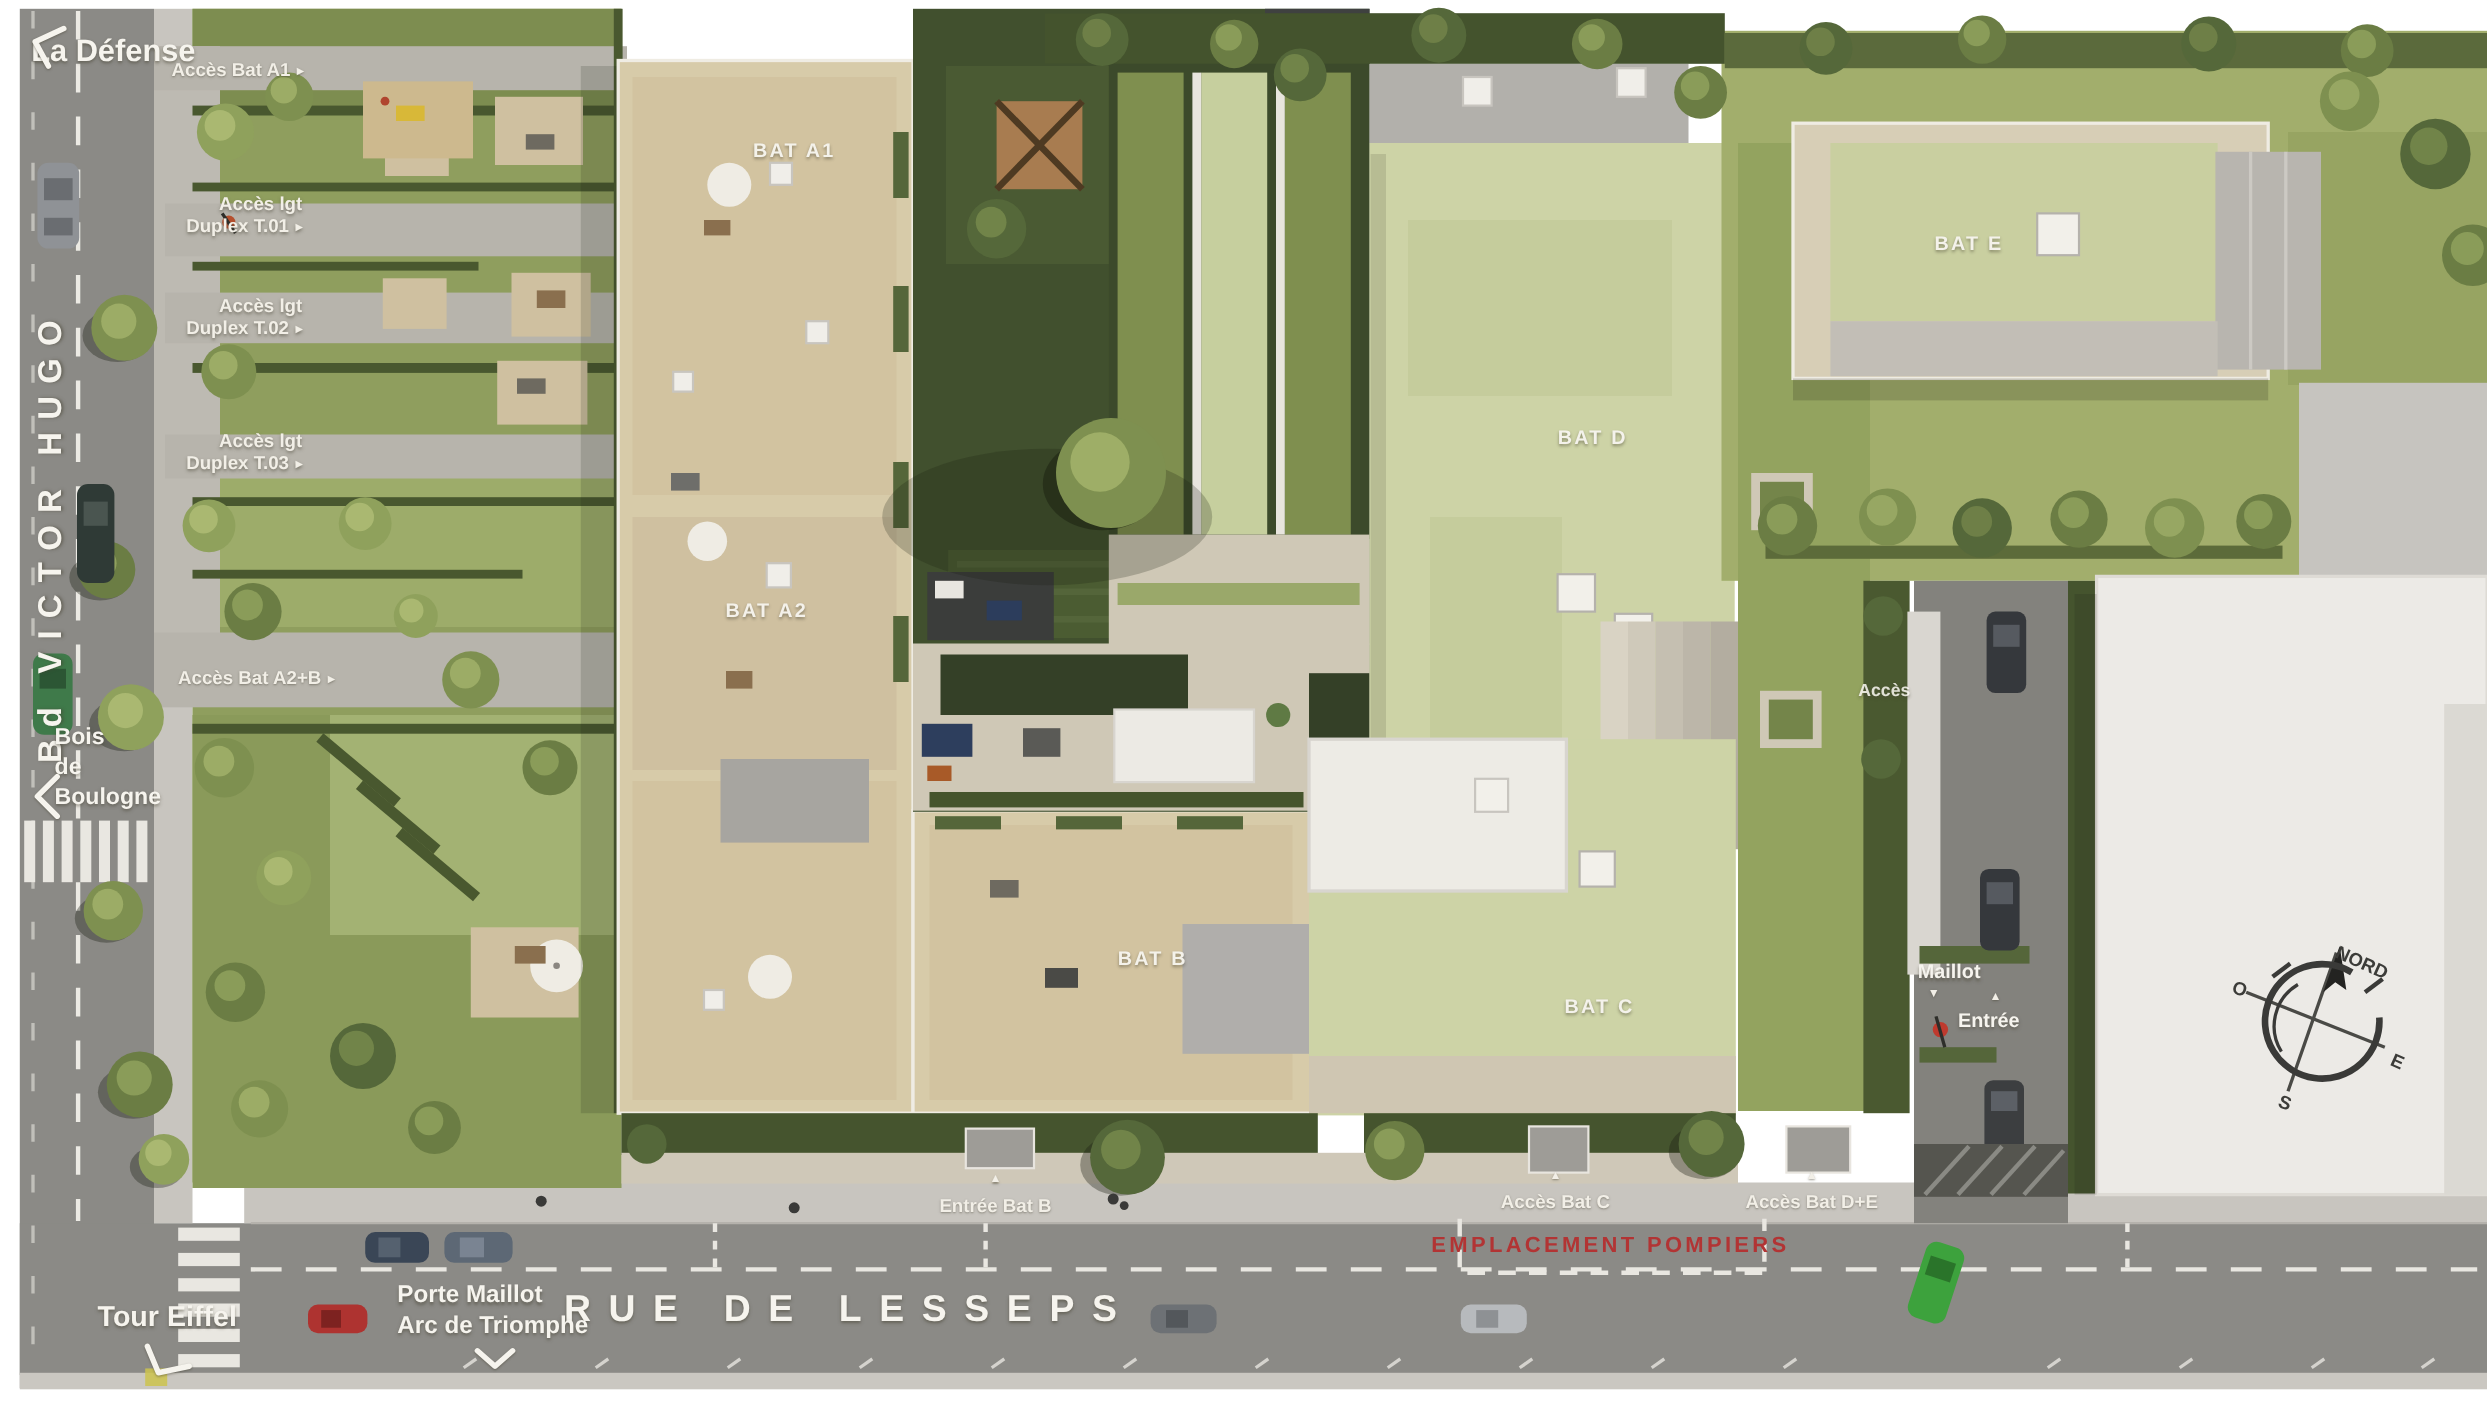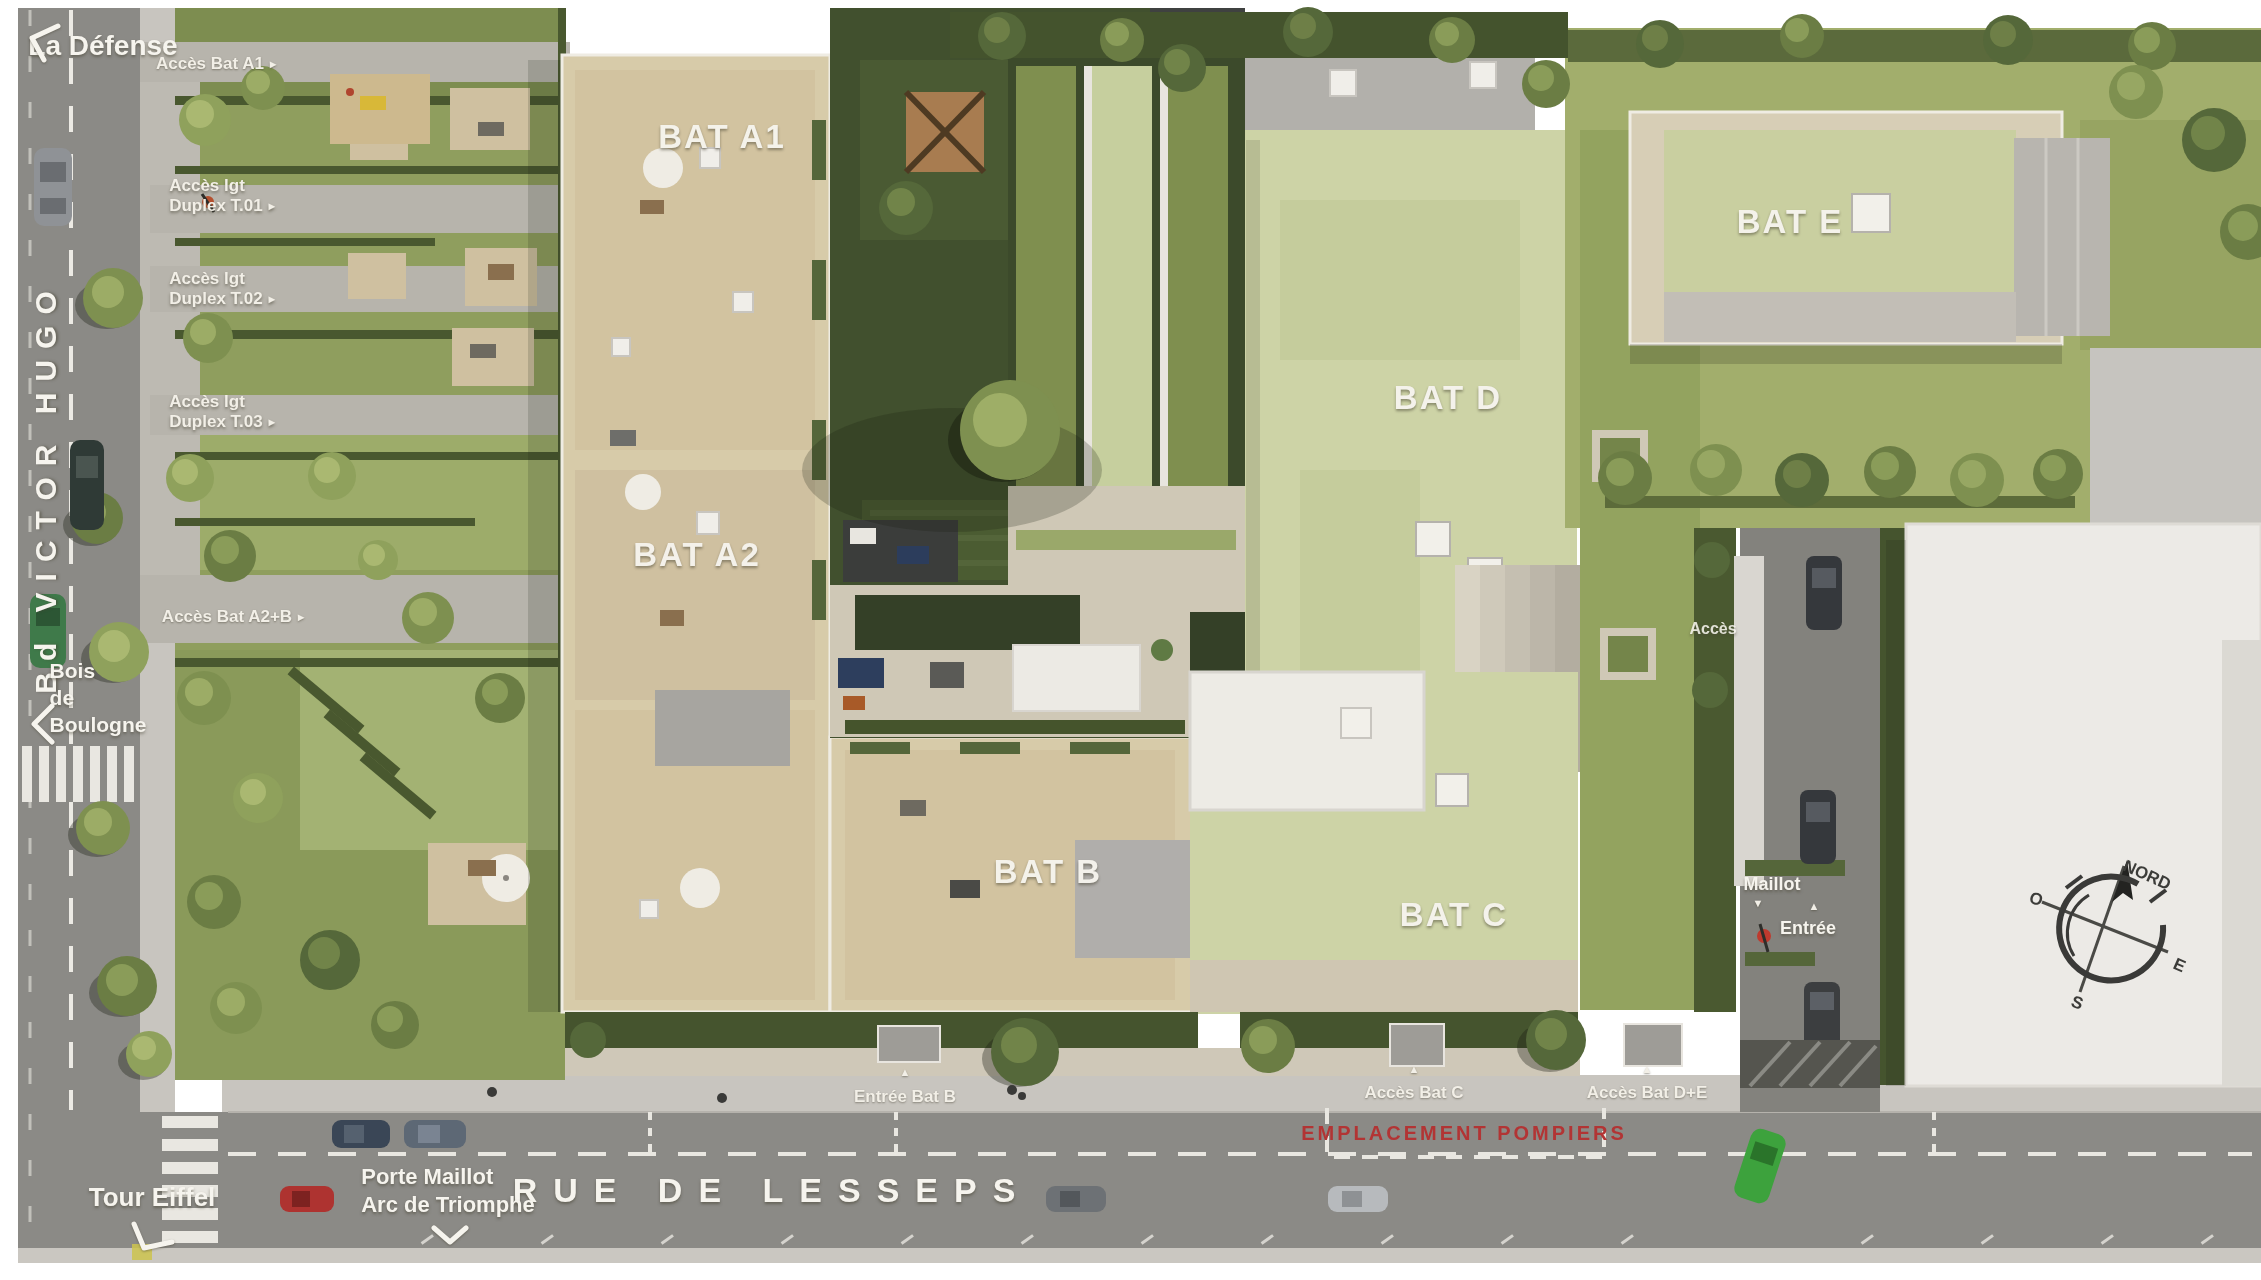--- a/index.html
+++ b/index.html
@@ -5,24 +5,24 @@
   body{margin:0;background:#ffffff}
   #stage{position:relative;width:2261px;height:1280px;background:#ffffff;overflow:hidden;
          font-family:"Liberation Sans",sans-serif}
   #scene{position:absolute;left:0;top:0}
   .lbl{position:absolute;transform:translate(-50%,-50%);color:#f6f4ee;font-weight:bold;
        white-space:nowrap;text-shadow:0 2px 3px rgba(70,65,50,.55);text-align:center;z-index:5}
   .dir{font-size:28px}
   .dir2{font-size:21px;line-height:27px;display:flex;flex-direction:column;align-items:flex-start}
   .street{font-size:34px;letter-spacing:16px}
   .street-v{font-size:30px;letter-spacing:11px;transform:translate(-50%,-50%) rotate(-90deg)}
-  .bat{font-size:33px;letter-spacing:2px;opacity:.96}
+  .bat{font-size:18px;letter-spacing:2px;opacity:.96}
   .access{font-size:17px;color:#f2efe7;text-shadow:0 1px 2px rgba(70,65,50,.5);
           display:flex;align-items:center;gap:6px}
-  .access2{font-size:17px;color:#f2efe7;line-height:1.2;display:flex;flex-direction:column;align-items:flex-start}
+  .access2{font-size:17px;color:#f2efe7;line-height:1.2;display:flex;flex-direction:column;align-items:flex-end}
   .row{display:flex;align-items:center;gap:6px}
   .arr{font-size:12px}
   .mark{font-size:11px;color:#f2efe7;text-shadow:0 1px 2px rgba(70,65,50,.5)}
   .small{font-size:16px;opacity:.88}
   .gate{font-size:18px}
   .red{color:#b23434;font-size:20px;letter-spacing:3px;text-shadow:none}
   .chev{position:absolute;fill:none;stroke:#f6f4ee;stroke-width:5;stroke-linecap:round;
         stroke-linejoin:round;filter:drop-shadow(0 1px 1px rgba(70,65,50,.5));z-index:5}
   .cmp{font-family:"Liberation Sans",sans-serif;font-size:17px;font-weight:bold;fill:#3c3c39}
 </style>

